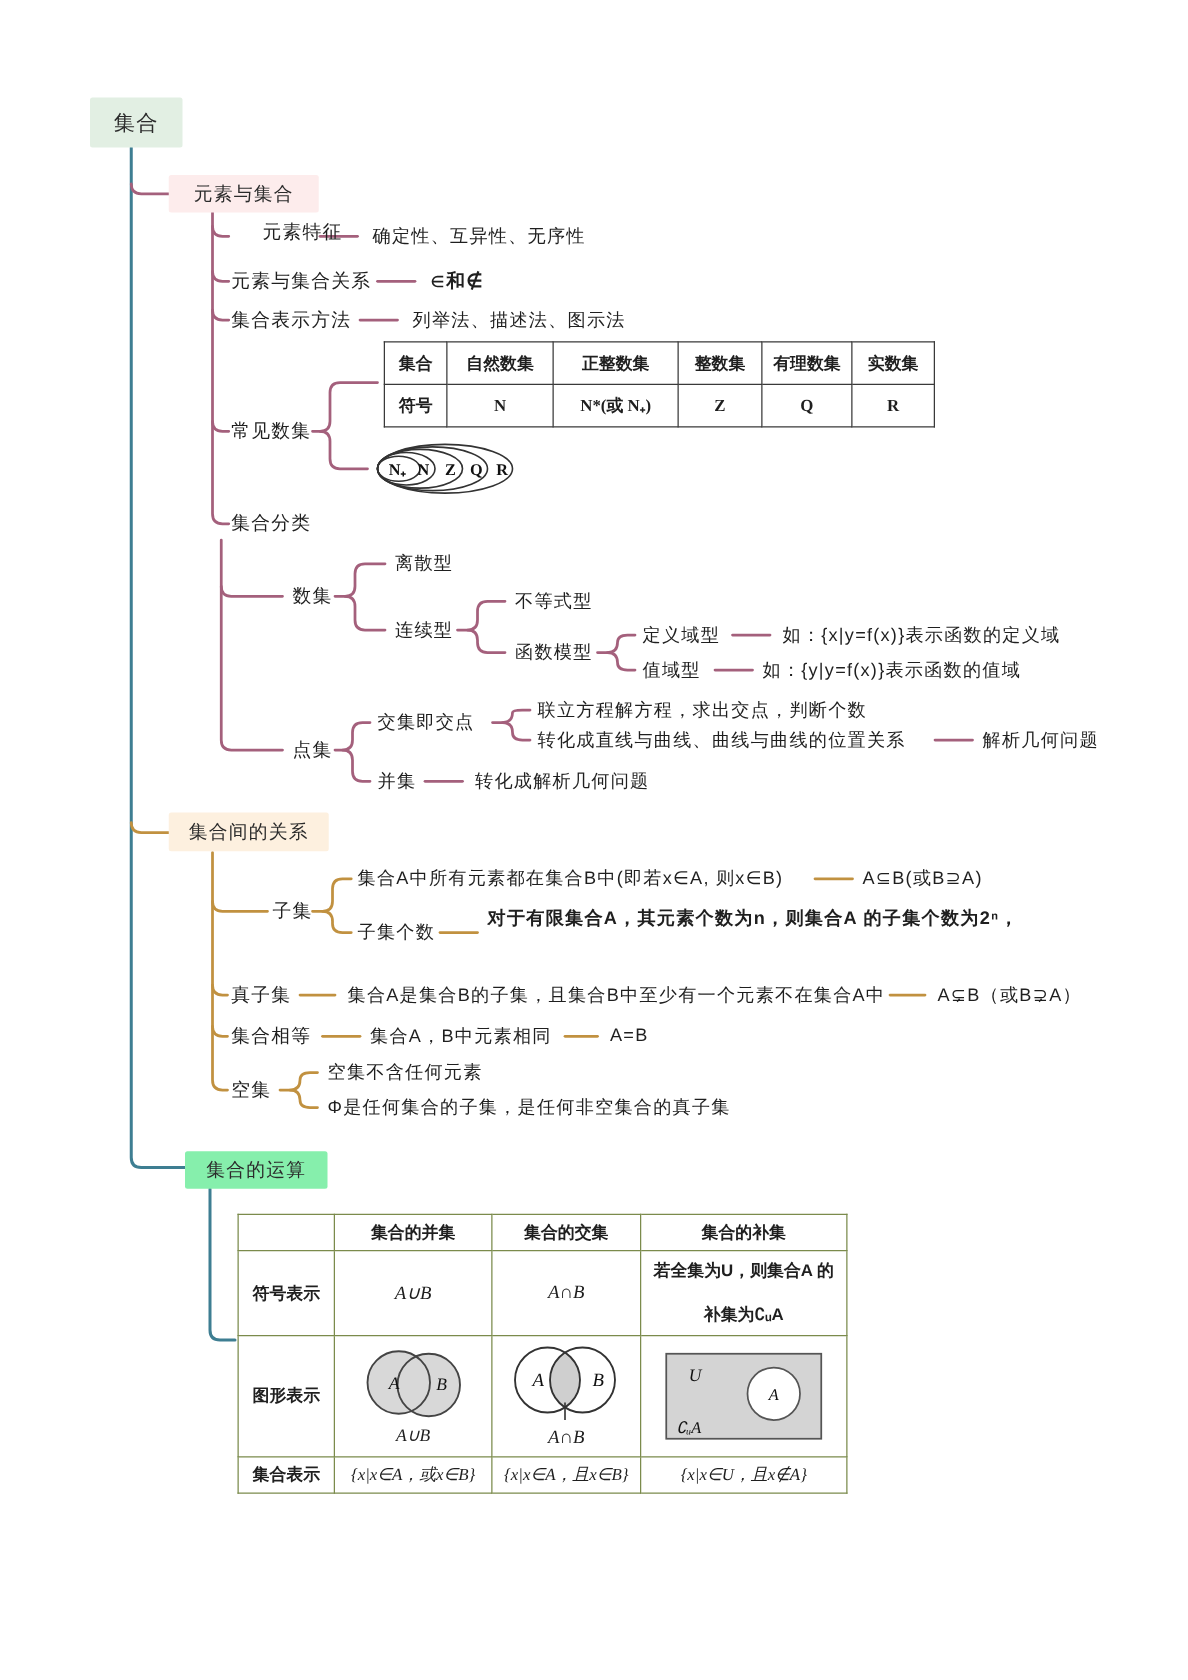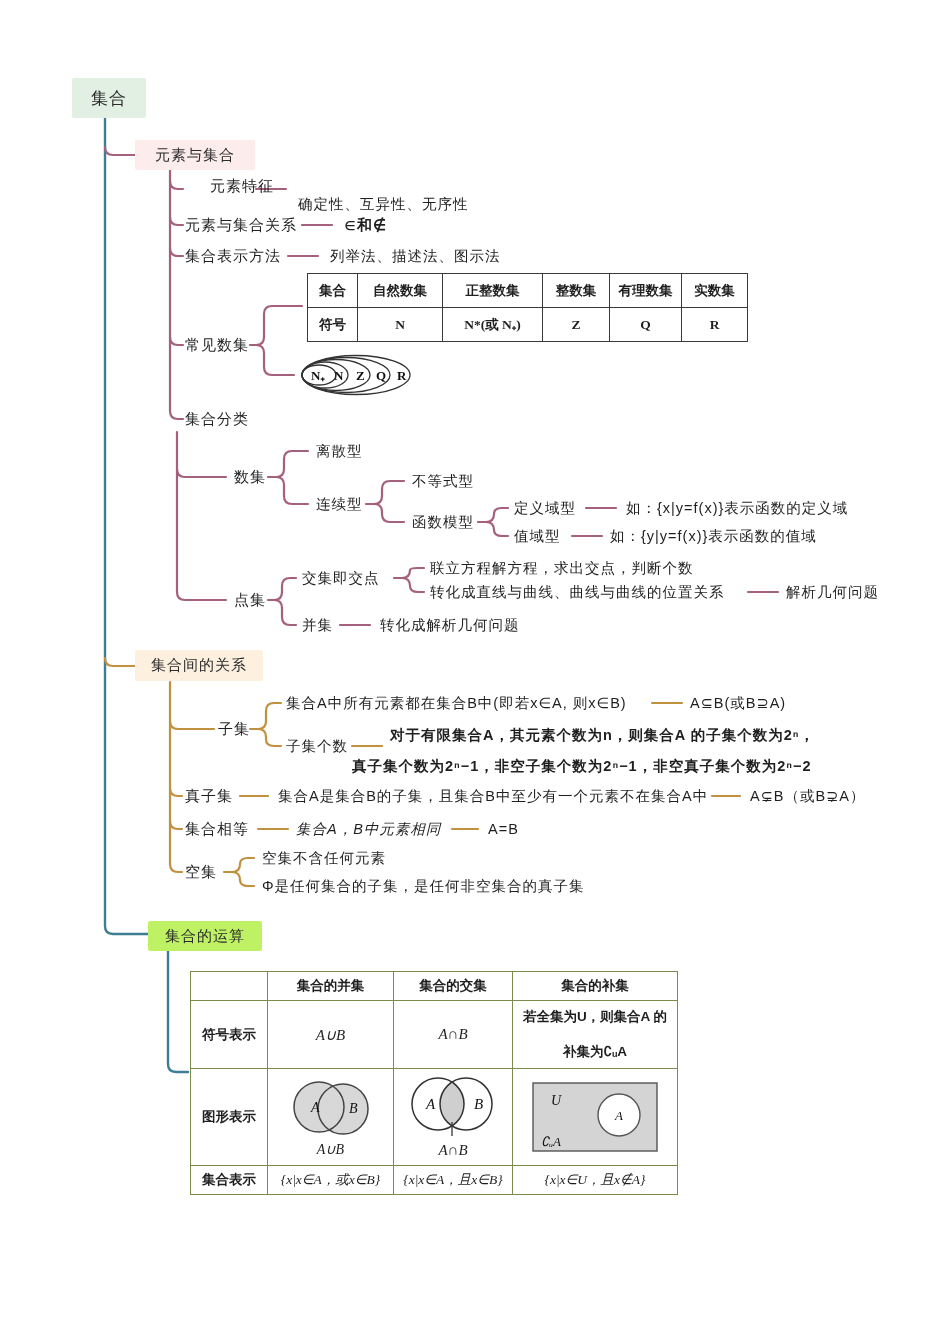--- a/index.html
+++ b/index.html
@@ -79,24 +79,24 @@
       <path d="M258 829 H288"></path>
       <path d="M452 829 H478"></path>
       <path d="M224 872 H232 Q240 872 240 864 Q240 858 248 858 H254"></path>
       <path d="M232 872 Q240 872 240 880 Q240 886 248 886 H254"></path>
     </g>
   </svg>
 
   <div class="node" style="left:72px;top:78px;width:74px;height:40px;background:#e2efe3;font-size:17px;">集合</div>
   <div class="node" style="left:135px;top:140px;width:120px;height:30px;background:#fdecec;">元素与集合</div>
   <div class="node" style="left:135px;top:650px;width:128px;height:31px;background:#fdf0df;">集合间的关系</div>
-  <div class="node" style="left:148px;top:921px;width:114px;height:30px;background:#bef264;">集合的运算</div>
+  <div class="node" style="left:148px;top:921px;width:114px;height:30px;background:#86efac;">集合的运算</div>
 
   <div class="lbl" style="left:185px;top:186px;margin-left:25px;">元素特征</div>
-  <div class="lbl val" style="left:298px;top:204px;">确定性、互异性、无序性</div>
+  <div class="lbl val" style="left:298px;top:189px;">确定性、互异性、无序性</div>
   <div class="lbl" style="left:185px;top:225px;">元素与集合关系</div>
   <div class="lbl b" style="left:344px;top:225px;">∈和∉</div>
   <div class="lbl" style="left:185px;top:256px;">集合表示方法</div>
   <div class="lbl val" style="left:330px;top:256px;">列举法、描述法、图示法</div>
   <div class="lbl" style="left:185px;top:345px;">常见数集</div>
   <div class="lbl" style="left:185px;top:419px;">集合分类</div>
 
   <table class="ntable" style="left:307px;top:273px;width:440px;">
     <colgroup>
         <col style="width:50px">
@@ -158,26 +158,25 @@
   <div class="lbl val" style="left:430px;top:592px;">转化成直线与曲线、曲线与曲线的位置关系</div>
   <div class="lbl val" style="left:786px;top:592px;">解析几何问题</div>
   <div class="lbl val" style="left:302px;top:625px;">并集</div>
   <div class="lbl val" style="left:380px;top:625px;">转化成解析几何问题</div>
 
   <div class="lbl" style="left:218px;top:729px;">子集</div>
   <div class="lbl val" style="left:286px;top:703px;">集合A中所有元素都在集合B中(即若x∈A, 则x∈B)</div>
   <div class="lbl val" style="left:690px;top:703px;">A⊆B(或B⊇A)</div>
   <div class="lbl val" style="left:286px;top:746px;">子集个数</div>
   <div class="lbl val b" style="left:390px;top:735px;">对于有限集合A，其元素个数为n，则集合A 的子集个数为2ⁿ，</div>
-  <div class="lbl val b" style="left:352px;top:766px;">真子集个数为2ⁿ−1，非空子集个数为2ⁿ−1，非空真子集个数为2ⁿ−2</div>
   <div class="lbl" style="left:185px;top:796px;">真子集</div>
   <div class="lbl val" style="left:278px;top:796px;">集合A是集合B的子集，且集合B中至少有一个元素不在集合A中</div>
   <div class="lbl val" style="left:750px;top:796px;">A⊊B（或B⊋A）</div>
   <div class="lbl" style="left:185px;top:829px;">集合相等</div>
-  <div class="lbl val" style="left:296px;top:829px;font-style:italic;">集合A，B中元素相同</div>
+  <div class="lbl val" style="left:296px;top:829px;">集合A，B中元素相同</div>
   <div class="lbl val" style="left:488px;top:829px;">A=B</div>
   <div class="lbl" style="left:185px;top:872px;">空集</div>
   <div class="lbl val" style="left:262px;top:858px;">空集不含任何元素</div>
   <div class="lbl val" style="left:262px;top:886px;">Φ是任何集合的子集，是任何非空集合的真子集</div>
 
   <table class="optable" style="left:190px;top:971px;width:487px;">
     <colgroup>
         <col style="width:77px">
         <col style="width:126px">
         <col style="width:119px">

